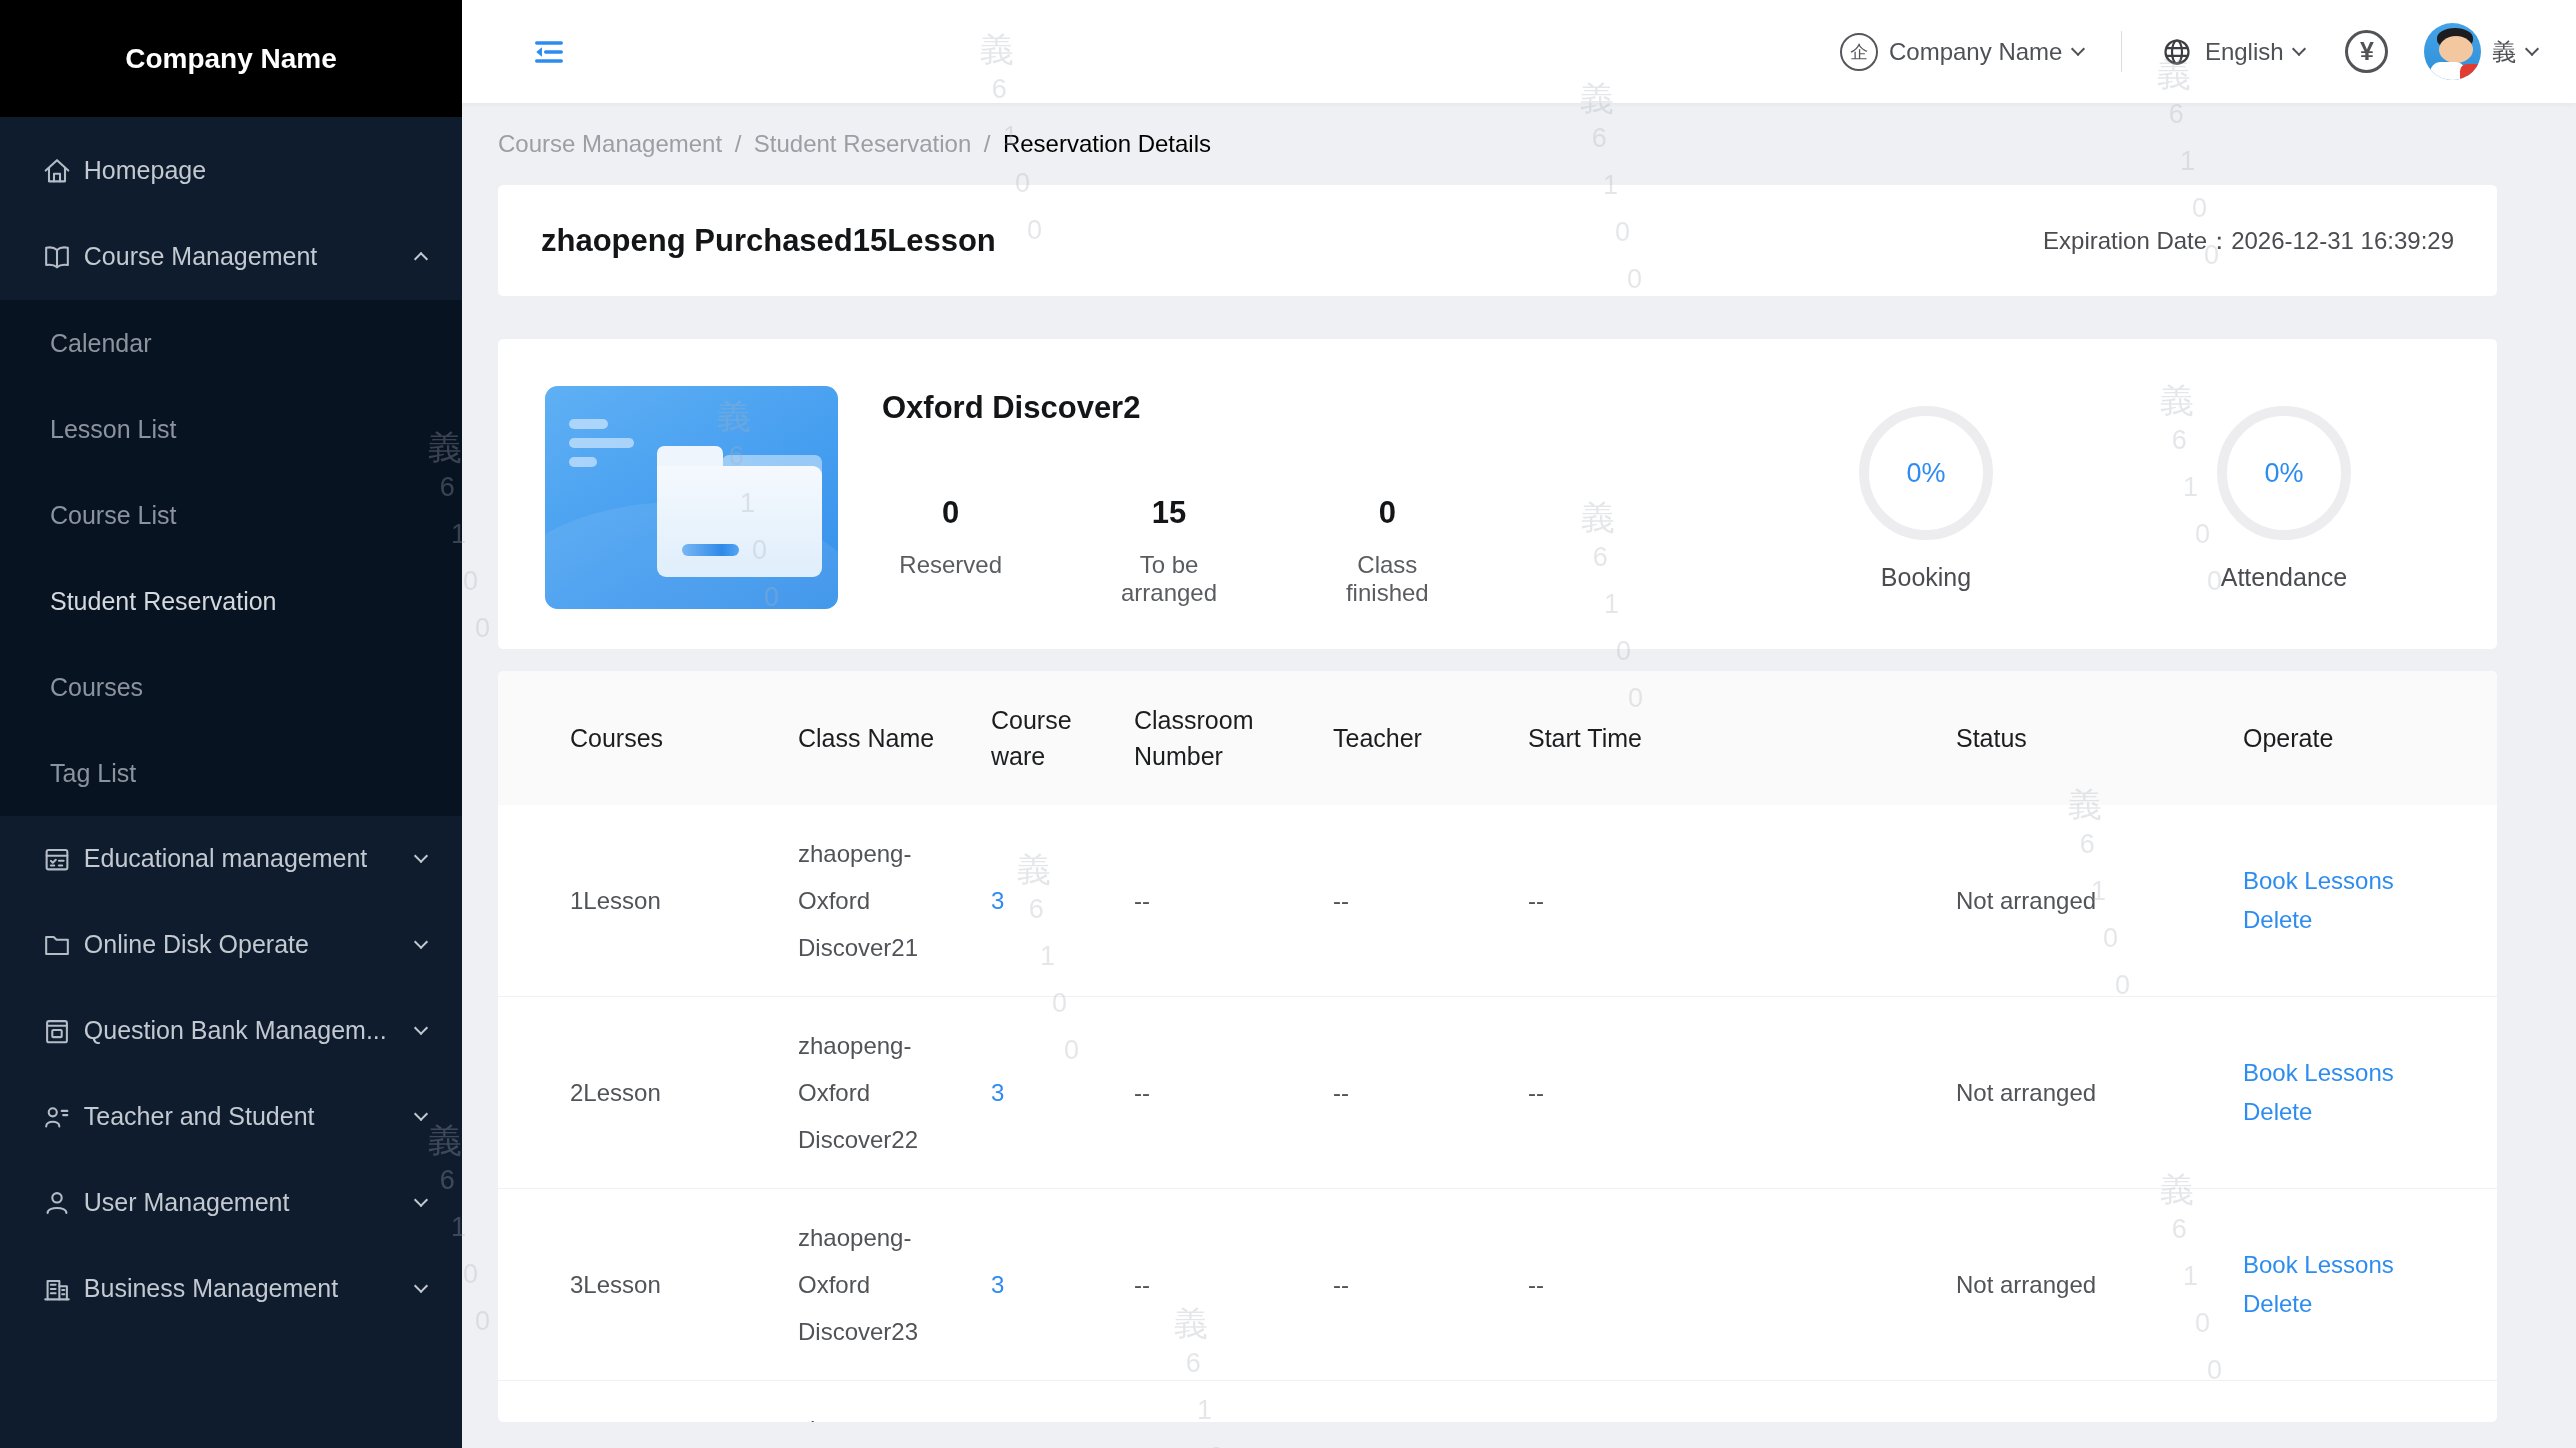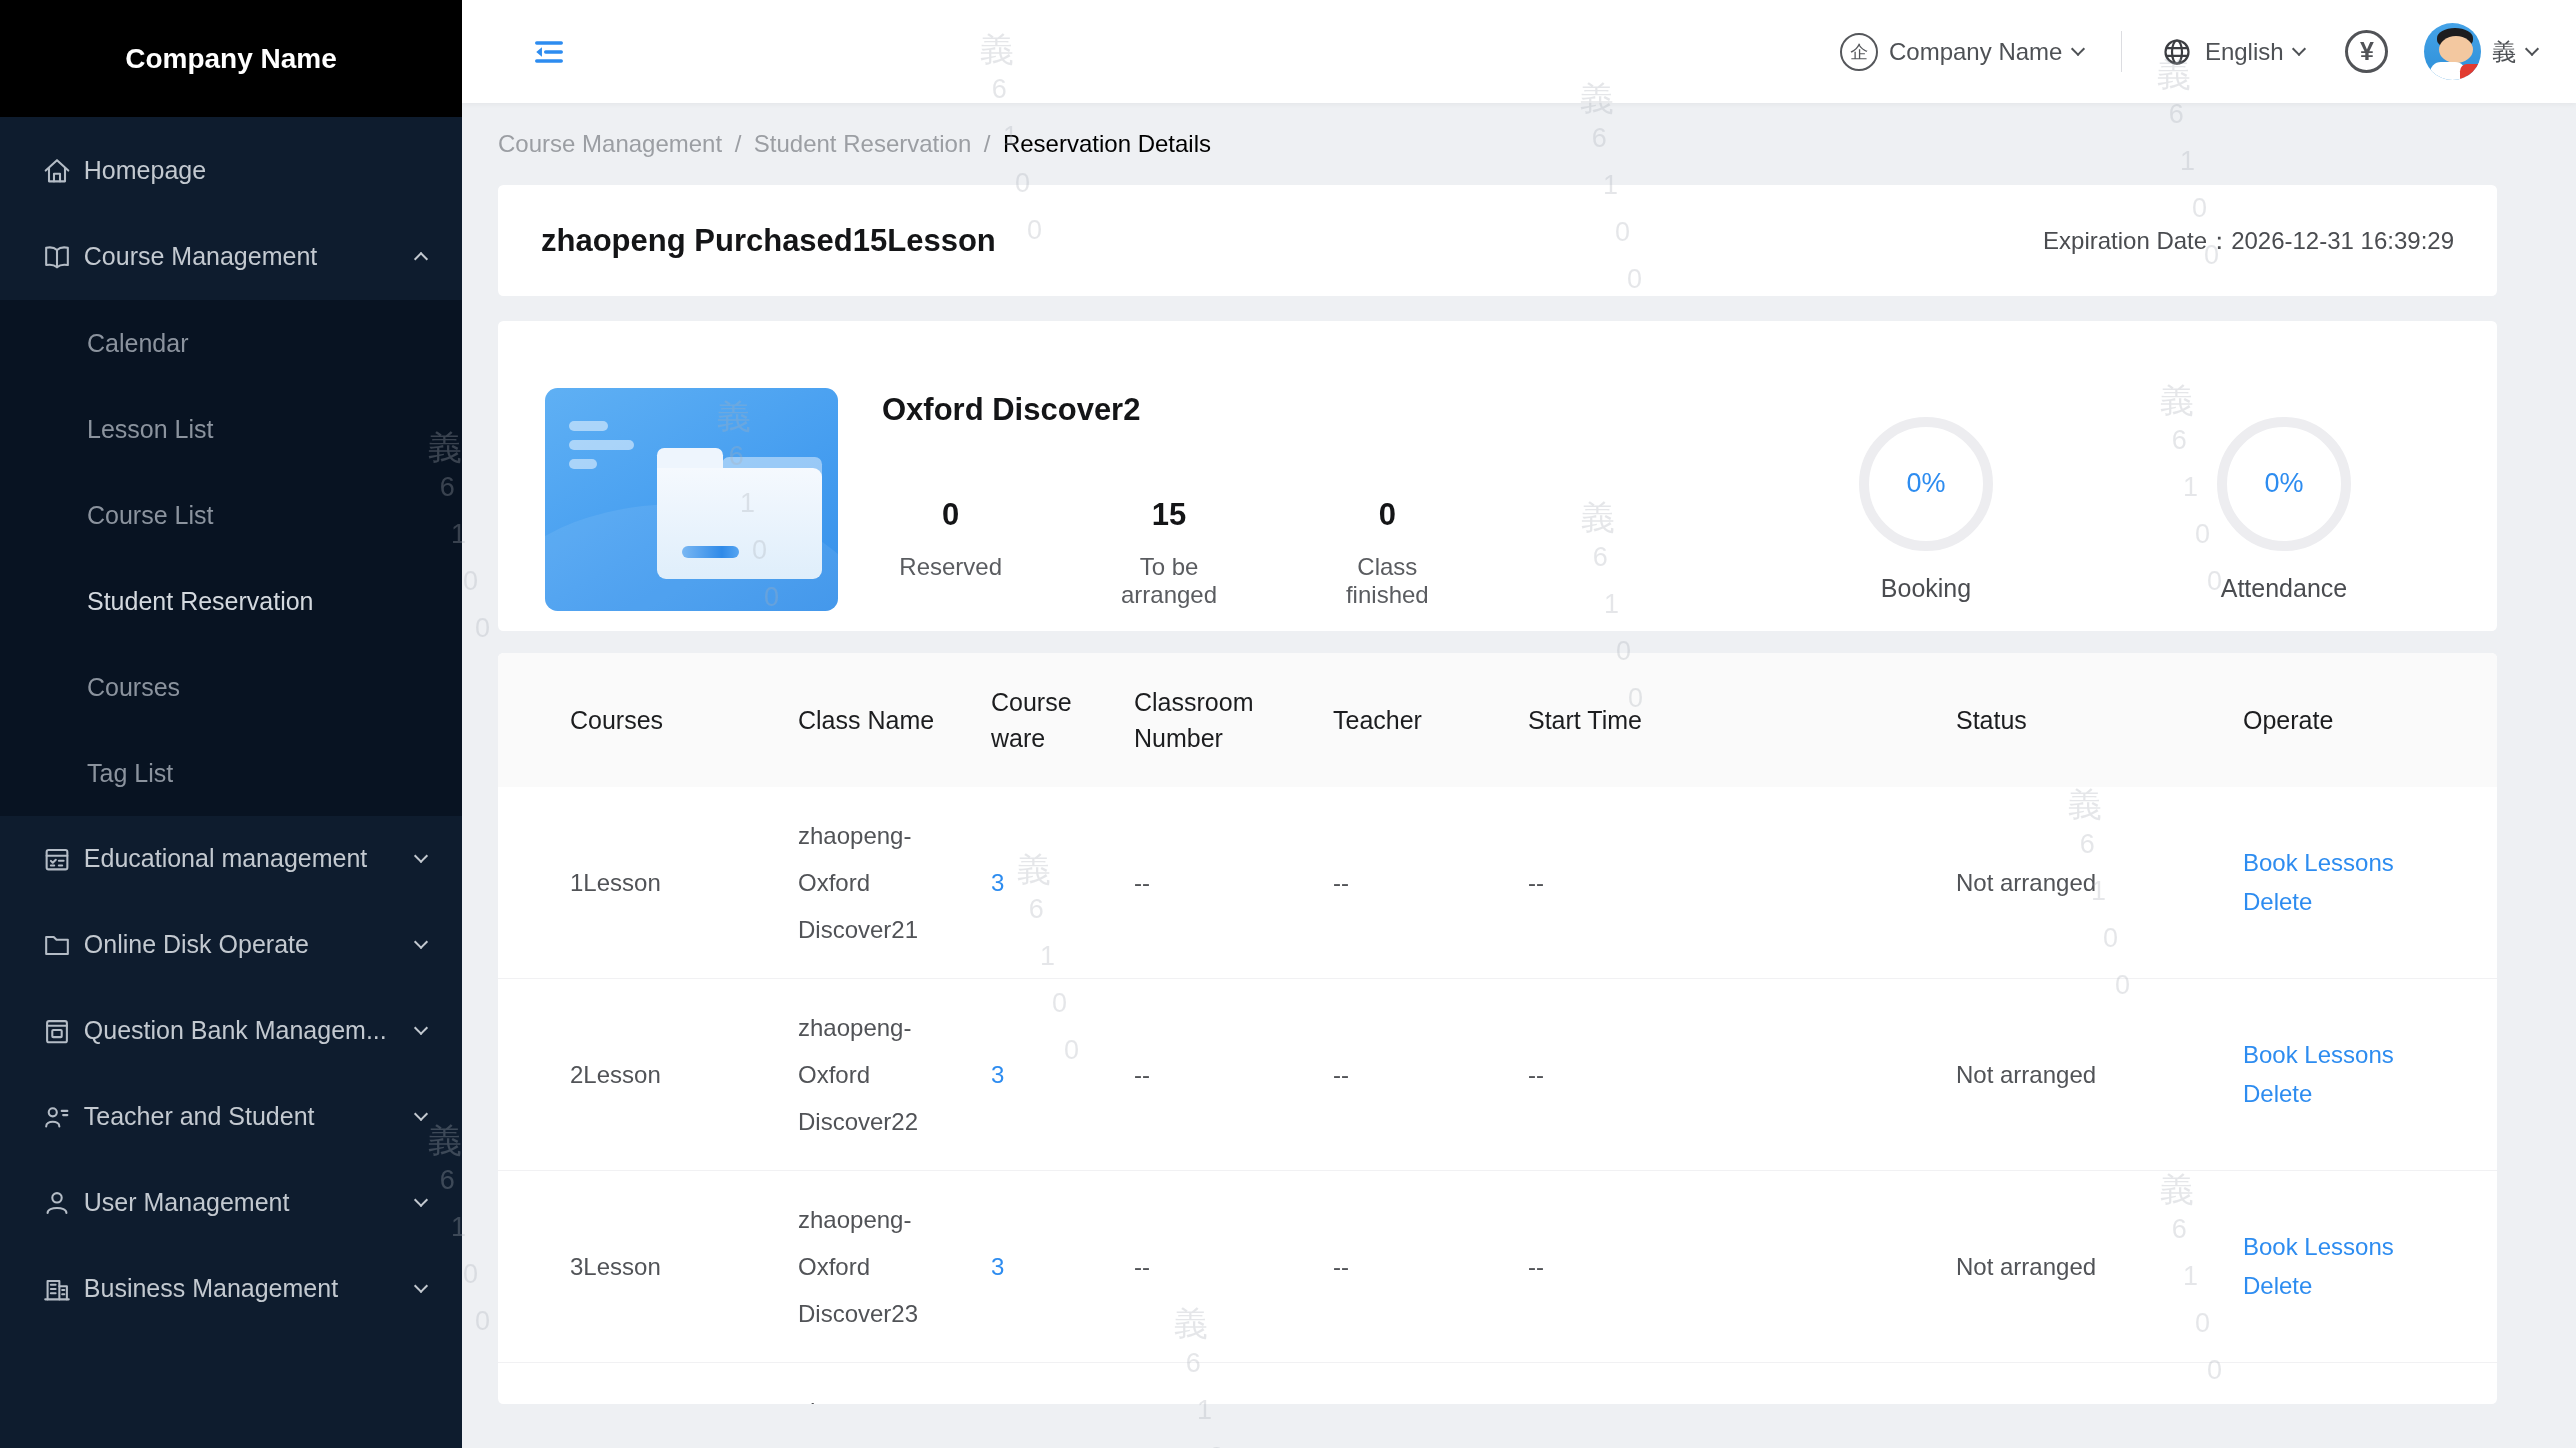--- a/index.html
+++ b/index.html
@@ -11,22 +11,22 @@
   .sidebar { position:absolute; left:0; top:0; width:462px; height:1448px; background:#0e1c2e; }
   .logo { height:117px; background:#000; color:#fff; font-size:28px; font-weight:bold;
           display:flex; align-items:center; justify-content:center; }
   .menu { padding-top:10.8px; }
   .menu-item { height:86px; display:flex; align-items:center; padding:0 36px 0 41px;
                color:#c3c9d0; font-size:25px; cursor:pointer; }
   .mi-icon { width:32px; height:32px; margin-right:9px; color:#b4bcc6; flex:0 0 32px; }
   .mi-icon svg { width:32px; height:32px; display:block; }
   .mi-label { flex:1; padding-left:1.8px; white-space:nowrap; overflow:hidden; }
   .submenu { background:#081322; }
-  .submenu-item { height:86px; line-height:86px; padding-left:87px; color:#8b939e;
-                  font-size:25px; cursor:pointer; }
+  .submenu-item { height:86px; line-height:86px; padding-left:42px; color:#8b939e;
+                  font-size:25px; cursor:pointer;margin-left:8px; }
   .submenu-item.active { color:#d4d9df; }
   .chev { display:inline-block; width:10px; height:10px; border-right:2.2px solid currentColor;
           border-bottom:2.2px solid currentColor; transform:rotate(45deg); margin-top:-5.4px; }
   .chev.up { transform:rotate(-135deg); margin-top:5.4px; }
 
   
   .main { position:absolute; left:462px; top:0; right:0; bottom:0; background:#eef0f3; }
   .topbar { height:103px; background:#fff; display:flex; align-items:center;
             padding:0 39px 0 70px; box-shadow:0 1.8px 5.4px rgba(0,0,0,.05); position:relative; }
   .collapse-btn { width:34px; height:34px; cursor:pointer; }
@@ -55,21 +55,21 @@
   .breadcrumb { margin:27px 0 27px; font-size:24px; color:#9b9ea3; display:flex; gap:12.5px; }
   .breadcrumb .crumb { cursor:pointer; }
   .breadcrumb .crumb.current { color:#000000; cursor:default; }
 
   .card { background:#fff; border-radius:5.4px; }
   .title-card { height:111px; display:flex; align-items:center; justify-content:space-between;
                 padding:0 43px; }
   .title-card h2 { font-size:31px; color:#141517; }
   .exp { font-size:24px; color:#4a4c50; }
 
-  .course-card { height:310px; margin-top:25px; padding:47px 0 0 47px; display:flex;align-items:center; }
+  .course-card { height:310px; margin-top:43px; padding:47px 0 0 47px; display:flex; }
   .course-img { width:293px; height:223px; border-radius:12.5px; position:relative; overflow:hidden;
                 background:linear-gradient(150deg,#5fb0f4 0%,#469ef0 55%,#3590ea 100%); flex:0 0 293px; }
   .course-img .wave { position:absolute; left:-54px; bottom:-108px; width:376px; height:215px;
                       border-radius:50%; background:rgba(255,255,255,.08); }
   .bar { position:absolute; left:24px; height:10px; border-radius:5.4px; background:rgba(255,255,255,.5); }
   .bar.b1 { top:33px; width:39px; } .bar.b2 { top:52px; width:65px; } .bar.b3 { top:71px; width:28px; }
   .folder { position:absolute; left:112px; top:60px; width:165px; height:131px; }
   .folder-back { position:absolute; left:65px; top:9px; width:100px; height:39px;
                  background:rgba(255,255,255,.45); border-radius:7.2px; }
   .folder-tab { position:absolute; left:0; top:0; width:66px; height:27px; background:#eef5fd;

